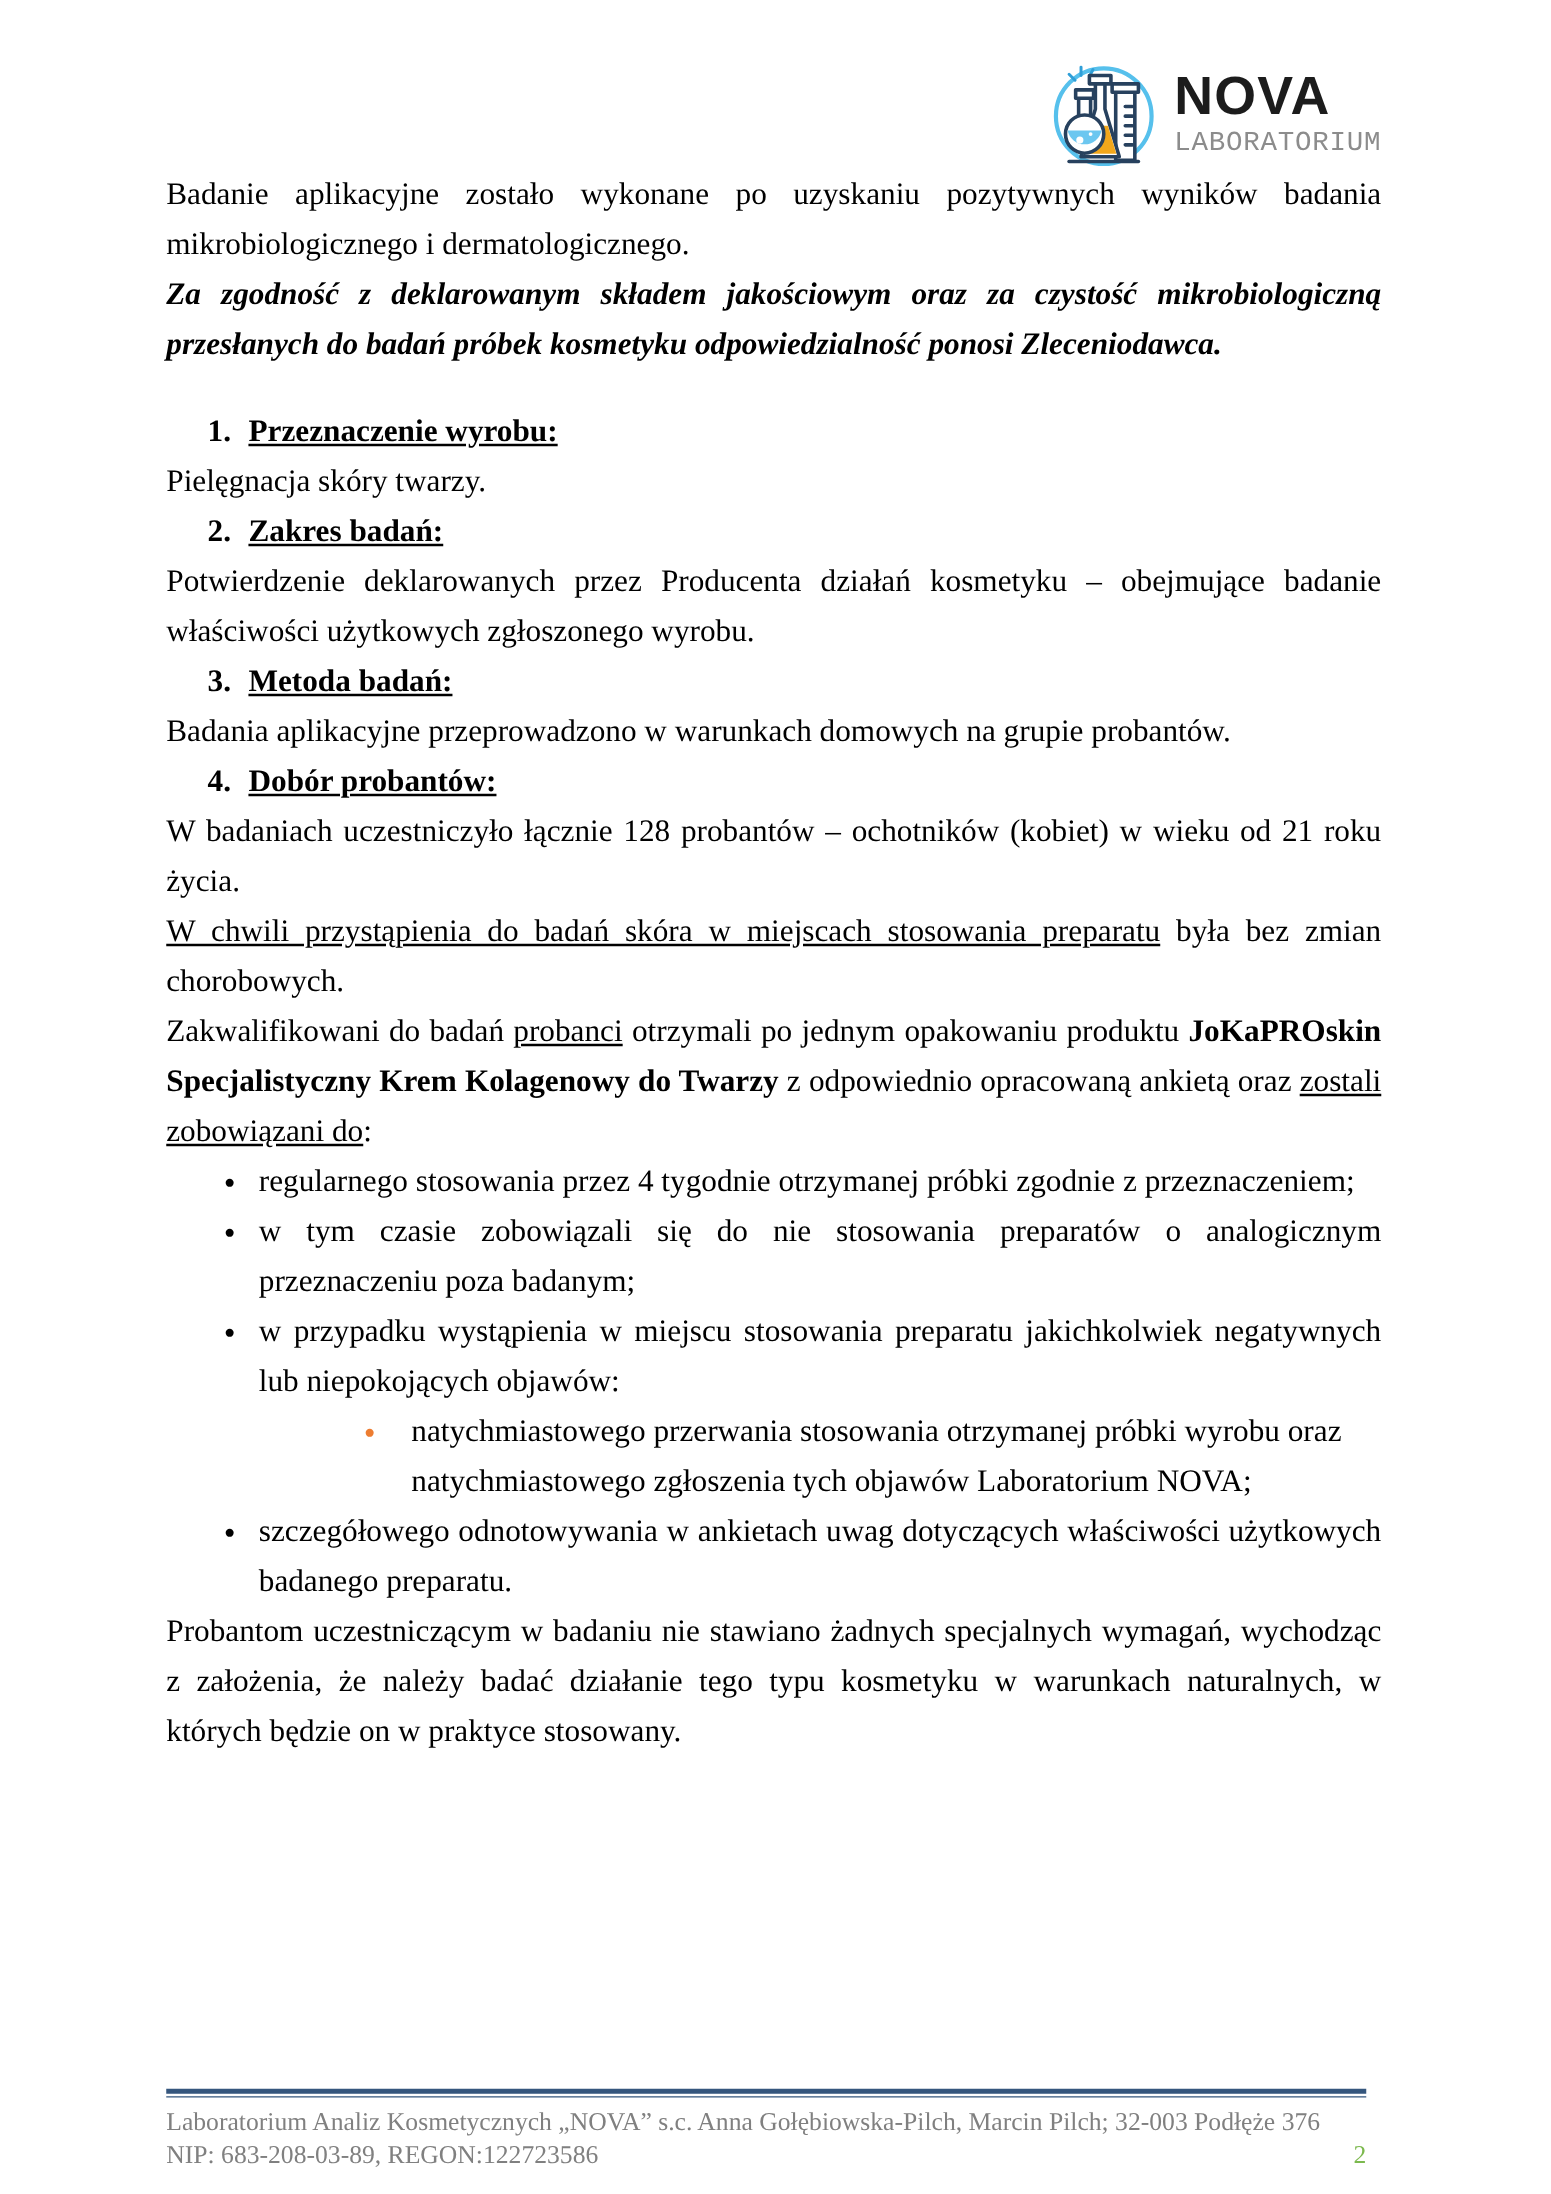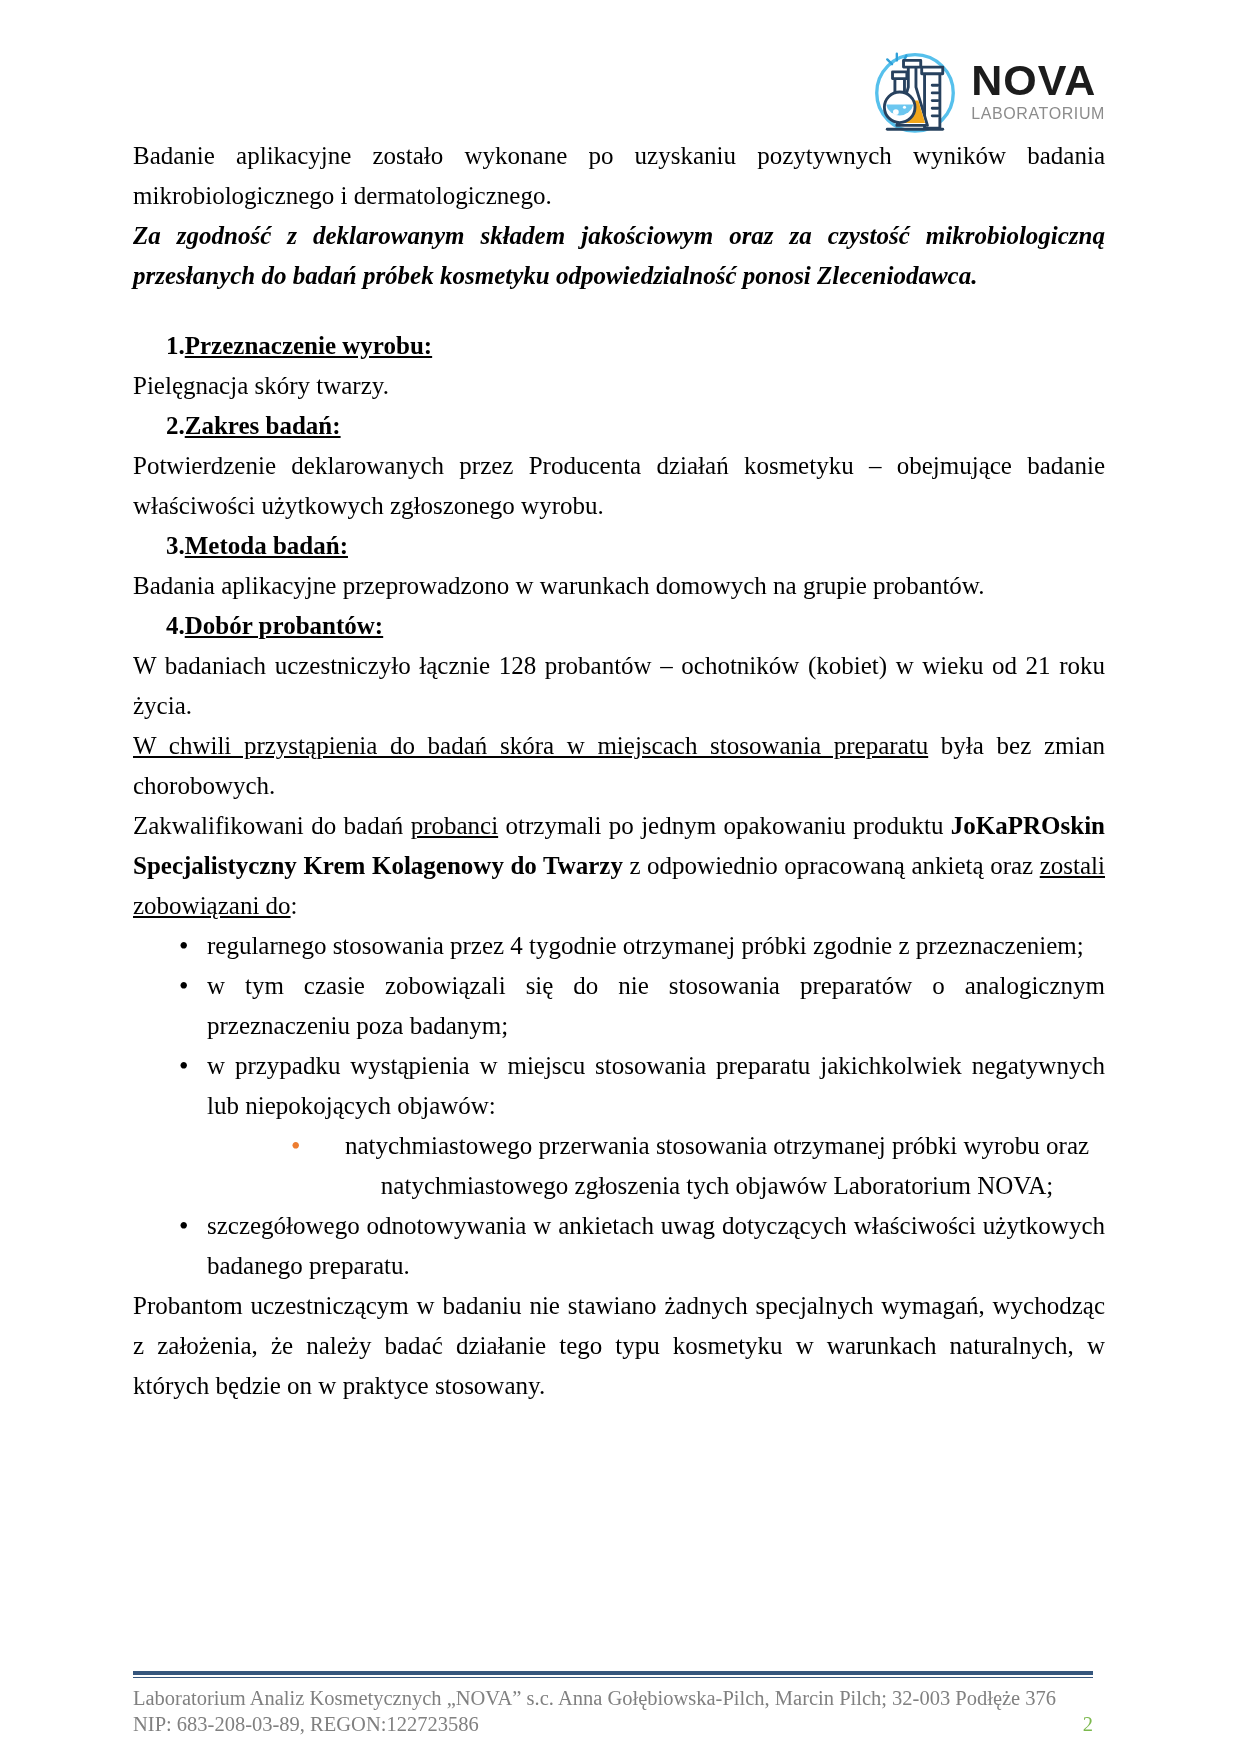--- a/index.html
+++ b/index.html
@@ -11,46 +11,46 @@
 
   
   .logo { display:flex; justify-content:flex-end; align-items:center; gap:12px; margin-top:46px; height:90px; }
   .logo-icon { width:88px; height:88px; flex:0 0 auto; }
   .logo-textblock { display:flex; flex-direction:column; justify-content:center; }
   .logo-name {
     font-family:"Liberation Sans", sans-serif; font-weight:bold; font-size:43px;
     line-height:1; color:var(--logo-title-black); letter-spacing:1px;
   }
   .logo-sub {
-    font-family:Liberation Sans, sans-serif; font-size:16px; letter-spacing:0.6px;
+    font-family:Liberation Mono, monospace; font-size:22px; letter-spacing:0.6px;
     color:var(--logo-subtitle-gray); margin-top:3px;
   }
   .st-navy   { stroke:var(--logo-navy); stroke-width:3; fill:#fff; stroke-linejoin:round; }
   .st-navy-l { stroke:var(--logo-navy); stroke-width:3; fill:none; stroke-linecap:round; }
   .st-blue   { stroke:var(--logo-light-blue); stroke-width:3.5; fill:none; }
   .fill-or   { fill:var(--logo-liquid-orange); }
   .fill-bl   { fill:var(--logo-liquid-blue); }
 
   
   .body { font-size:25px; line-height:40px; margin:0; }
   .just { text-align:justify; }
   .bold-italic { font-weight:bold; font-style:italic; }
   .first-sec { margin-top:30px; }
   .sec-head { font-weight:bold; font-size:25px; line-height:40px; padding-left:33px; }
-  .sec-title { text-decoration:underline; }
+  .sec-title { text-decoration:underline; margin-left:14px; }
   .u { text-decoration:underline; }
   .b { font-weight:bold; }
 
   
   ul.bullets { list-style:none; margin:0; padding:0; }
   .bullets > li { position:relative; padding-left:74px; font-size:25px; line-height:40px; text-align:justify; }
   .dot { position:absolute; left:46px; top:0; }
   .dot::before { content:"\2022"; font-size:27px; }
   ul.nested { list-style:none; margin:0; padding:0; }
-  .nested > li { position:relative; padding-left:122px; text-align:center; }
+  .nested > li { position:relative; padding-left:122px; text-align:left; }
   .nested .dot { left:84px; color:var(--accent-orange); }
 
   
   .footer { position:absolute; left:133px; right:148px; top:1671px; }
   .footer-rule {
     height:2px;
     border-top:4px solid var(--footer-rule-blue);
     border-bottom:1px solid var(--footer-rule-blue);
     margin-bottom:7px;
   }

